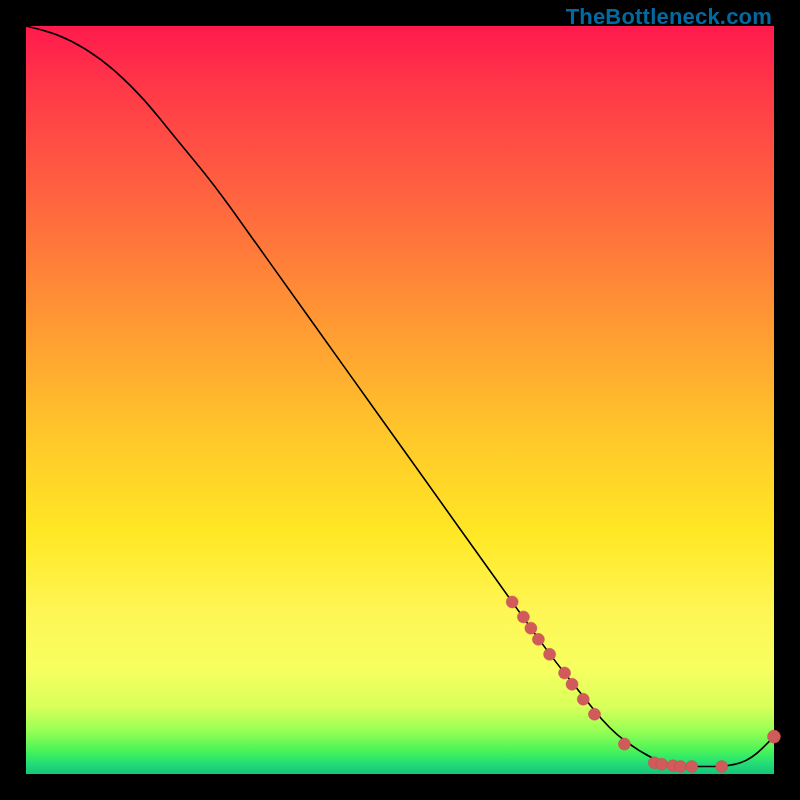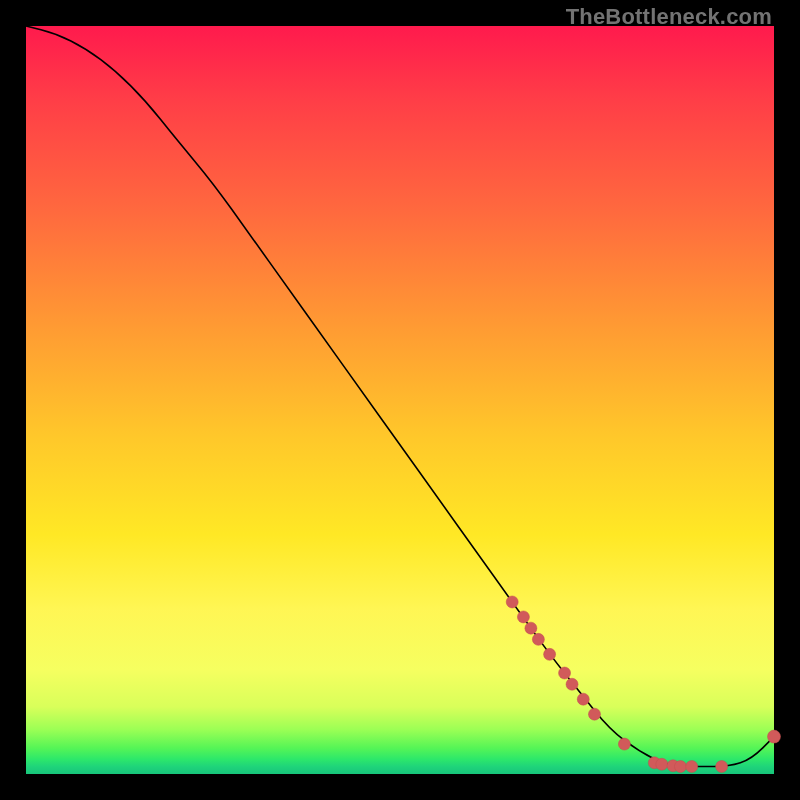--- a/index.html
+++ b/index.html
@@ -39,21 +39,21 @@
       #56f556 96.5%,
       #2de86a 98%,
       #1fd47a 99%,
       #17c57b 100%
     );
   }
   .watermark {
     position: absolute;
     top: 4px;
     right: 28px;
-    color: #737373;
+    color: #0369a1;
     font-size: 22px;
     font-weight: 600;
     letter-spacing: 0.2px;
     font-family: Arial, Helvetica, sans-serif;
   }
   svg.overlay {
     position: absolute;
     left: 26px;
     top: 26px;
     width: 748px;

